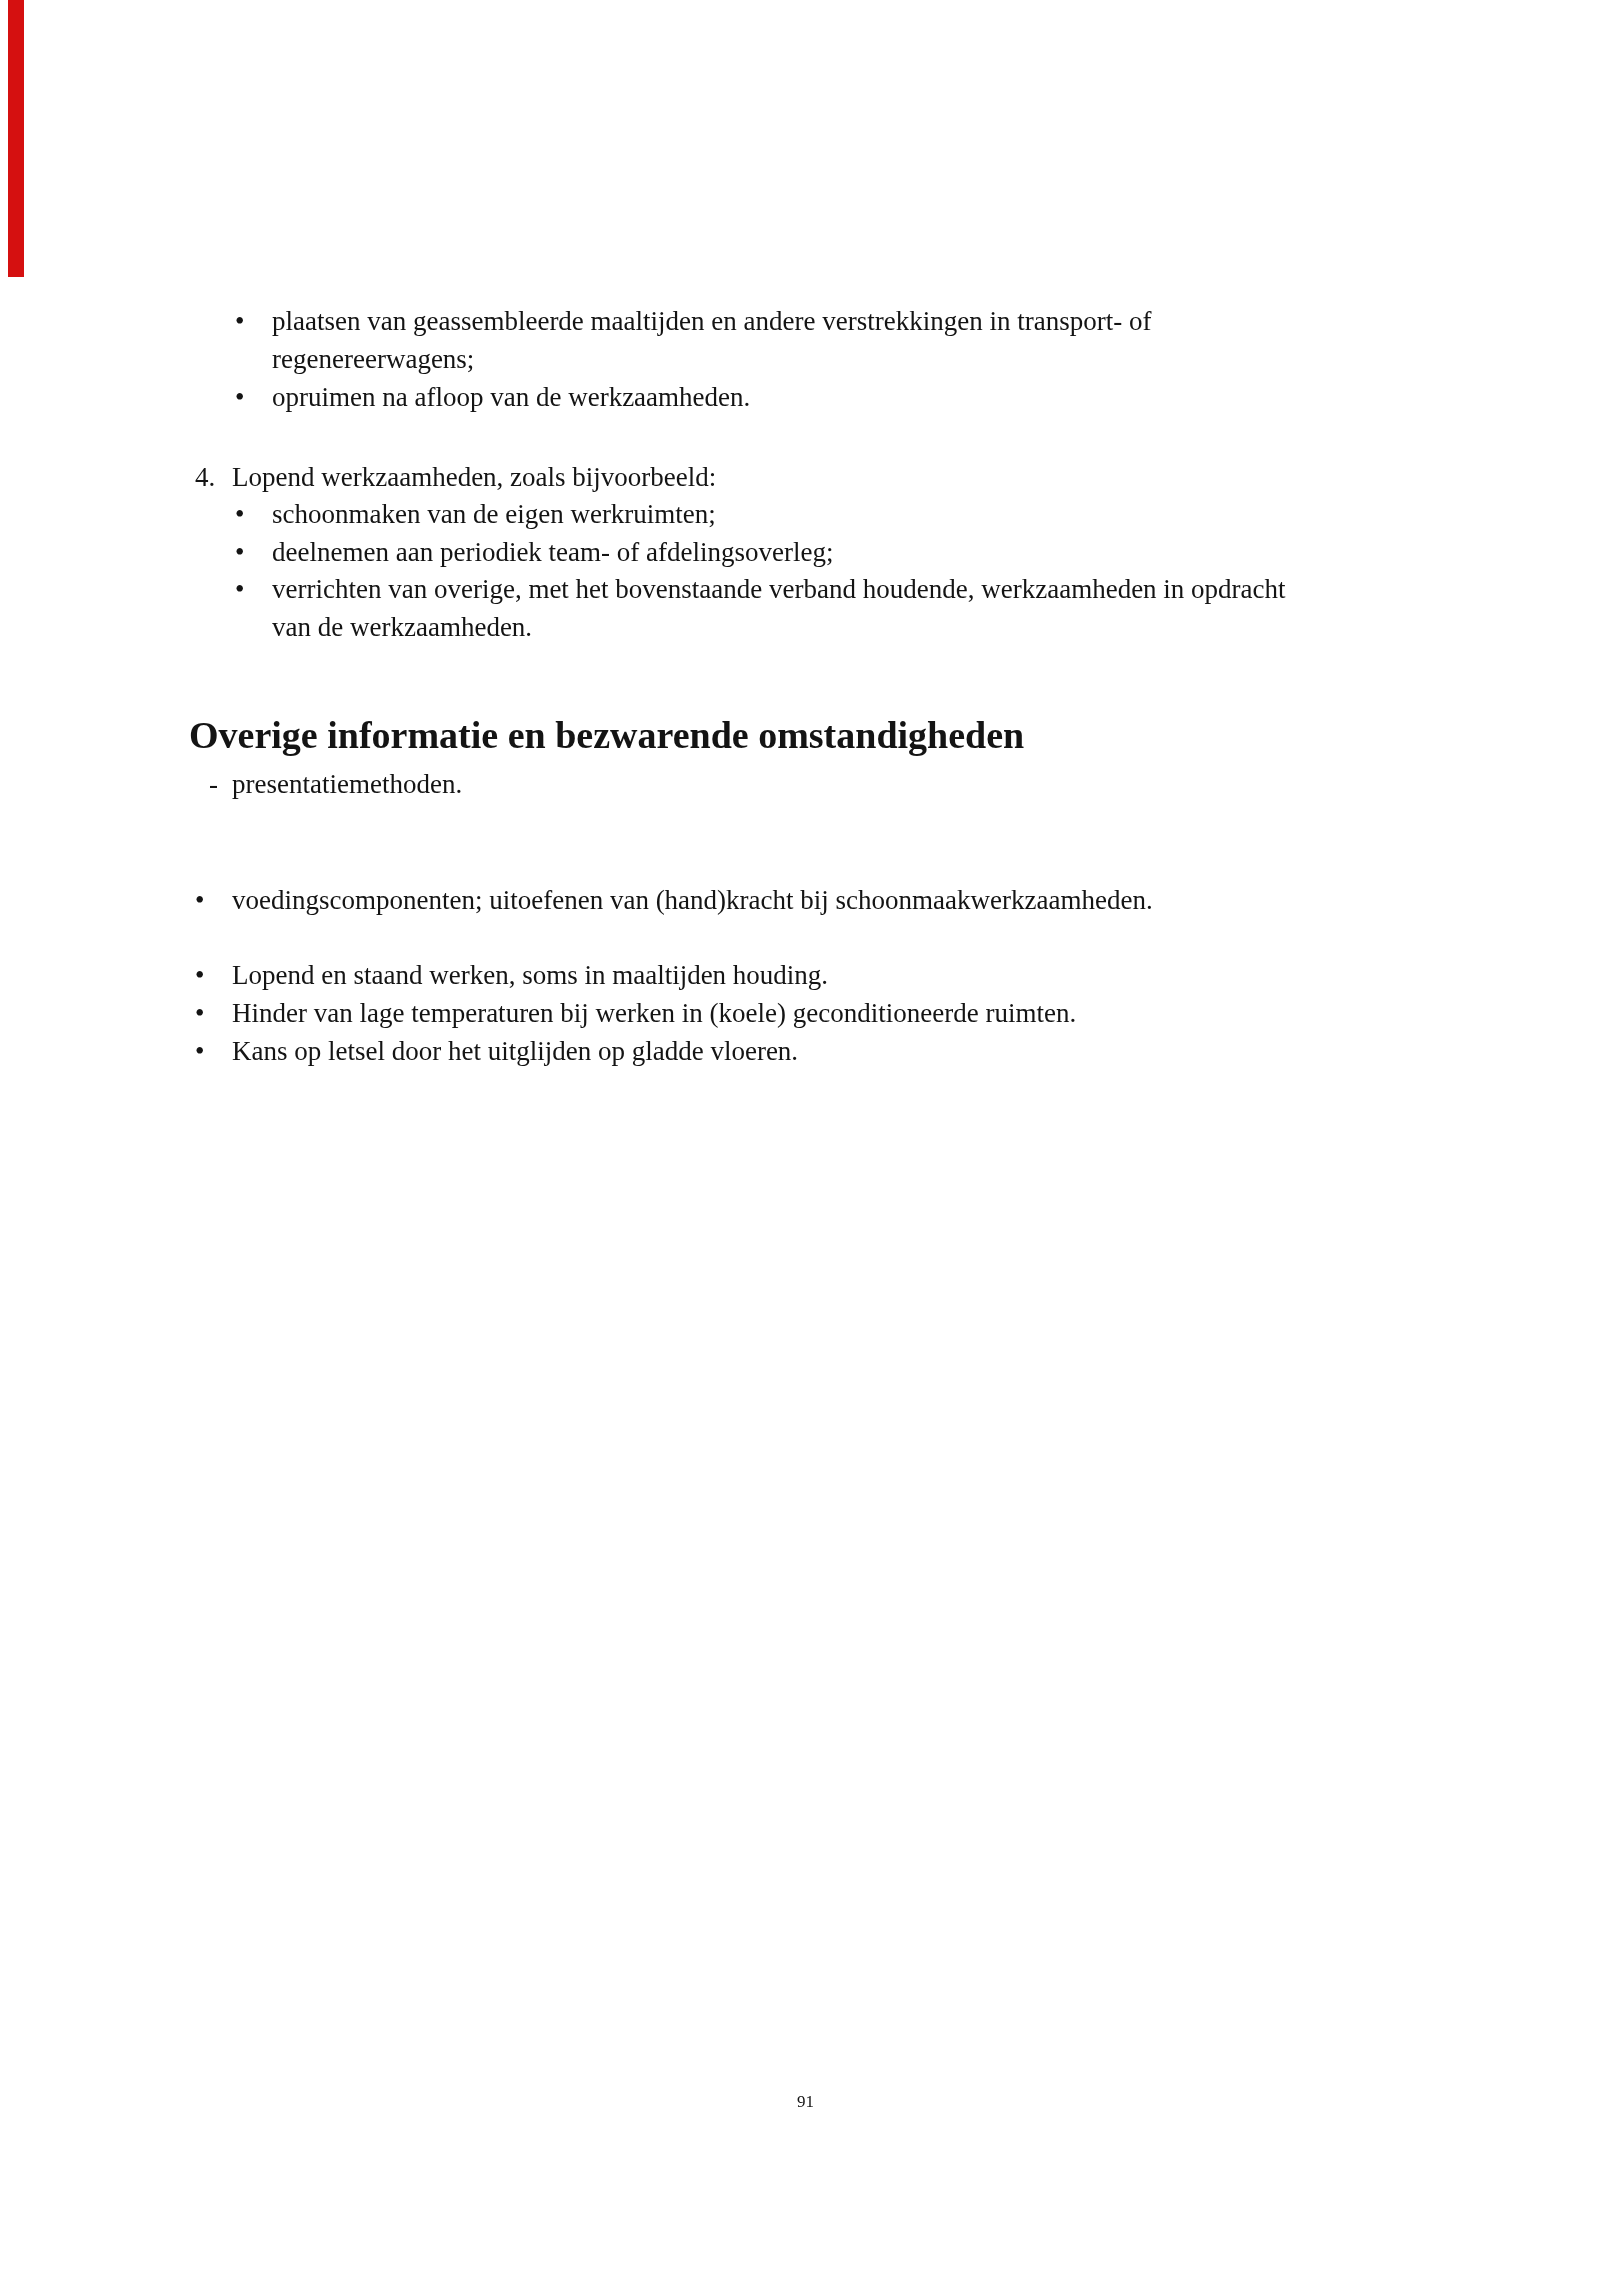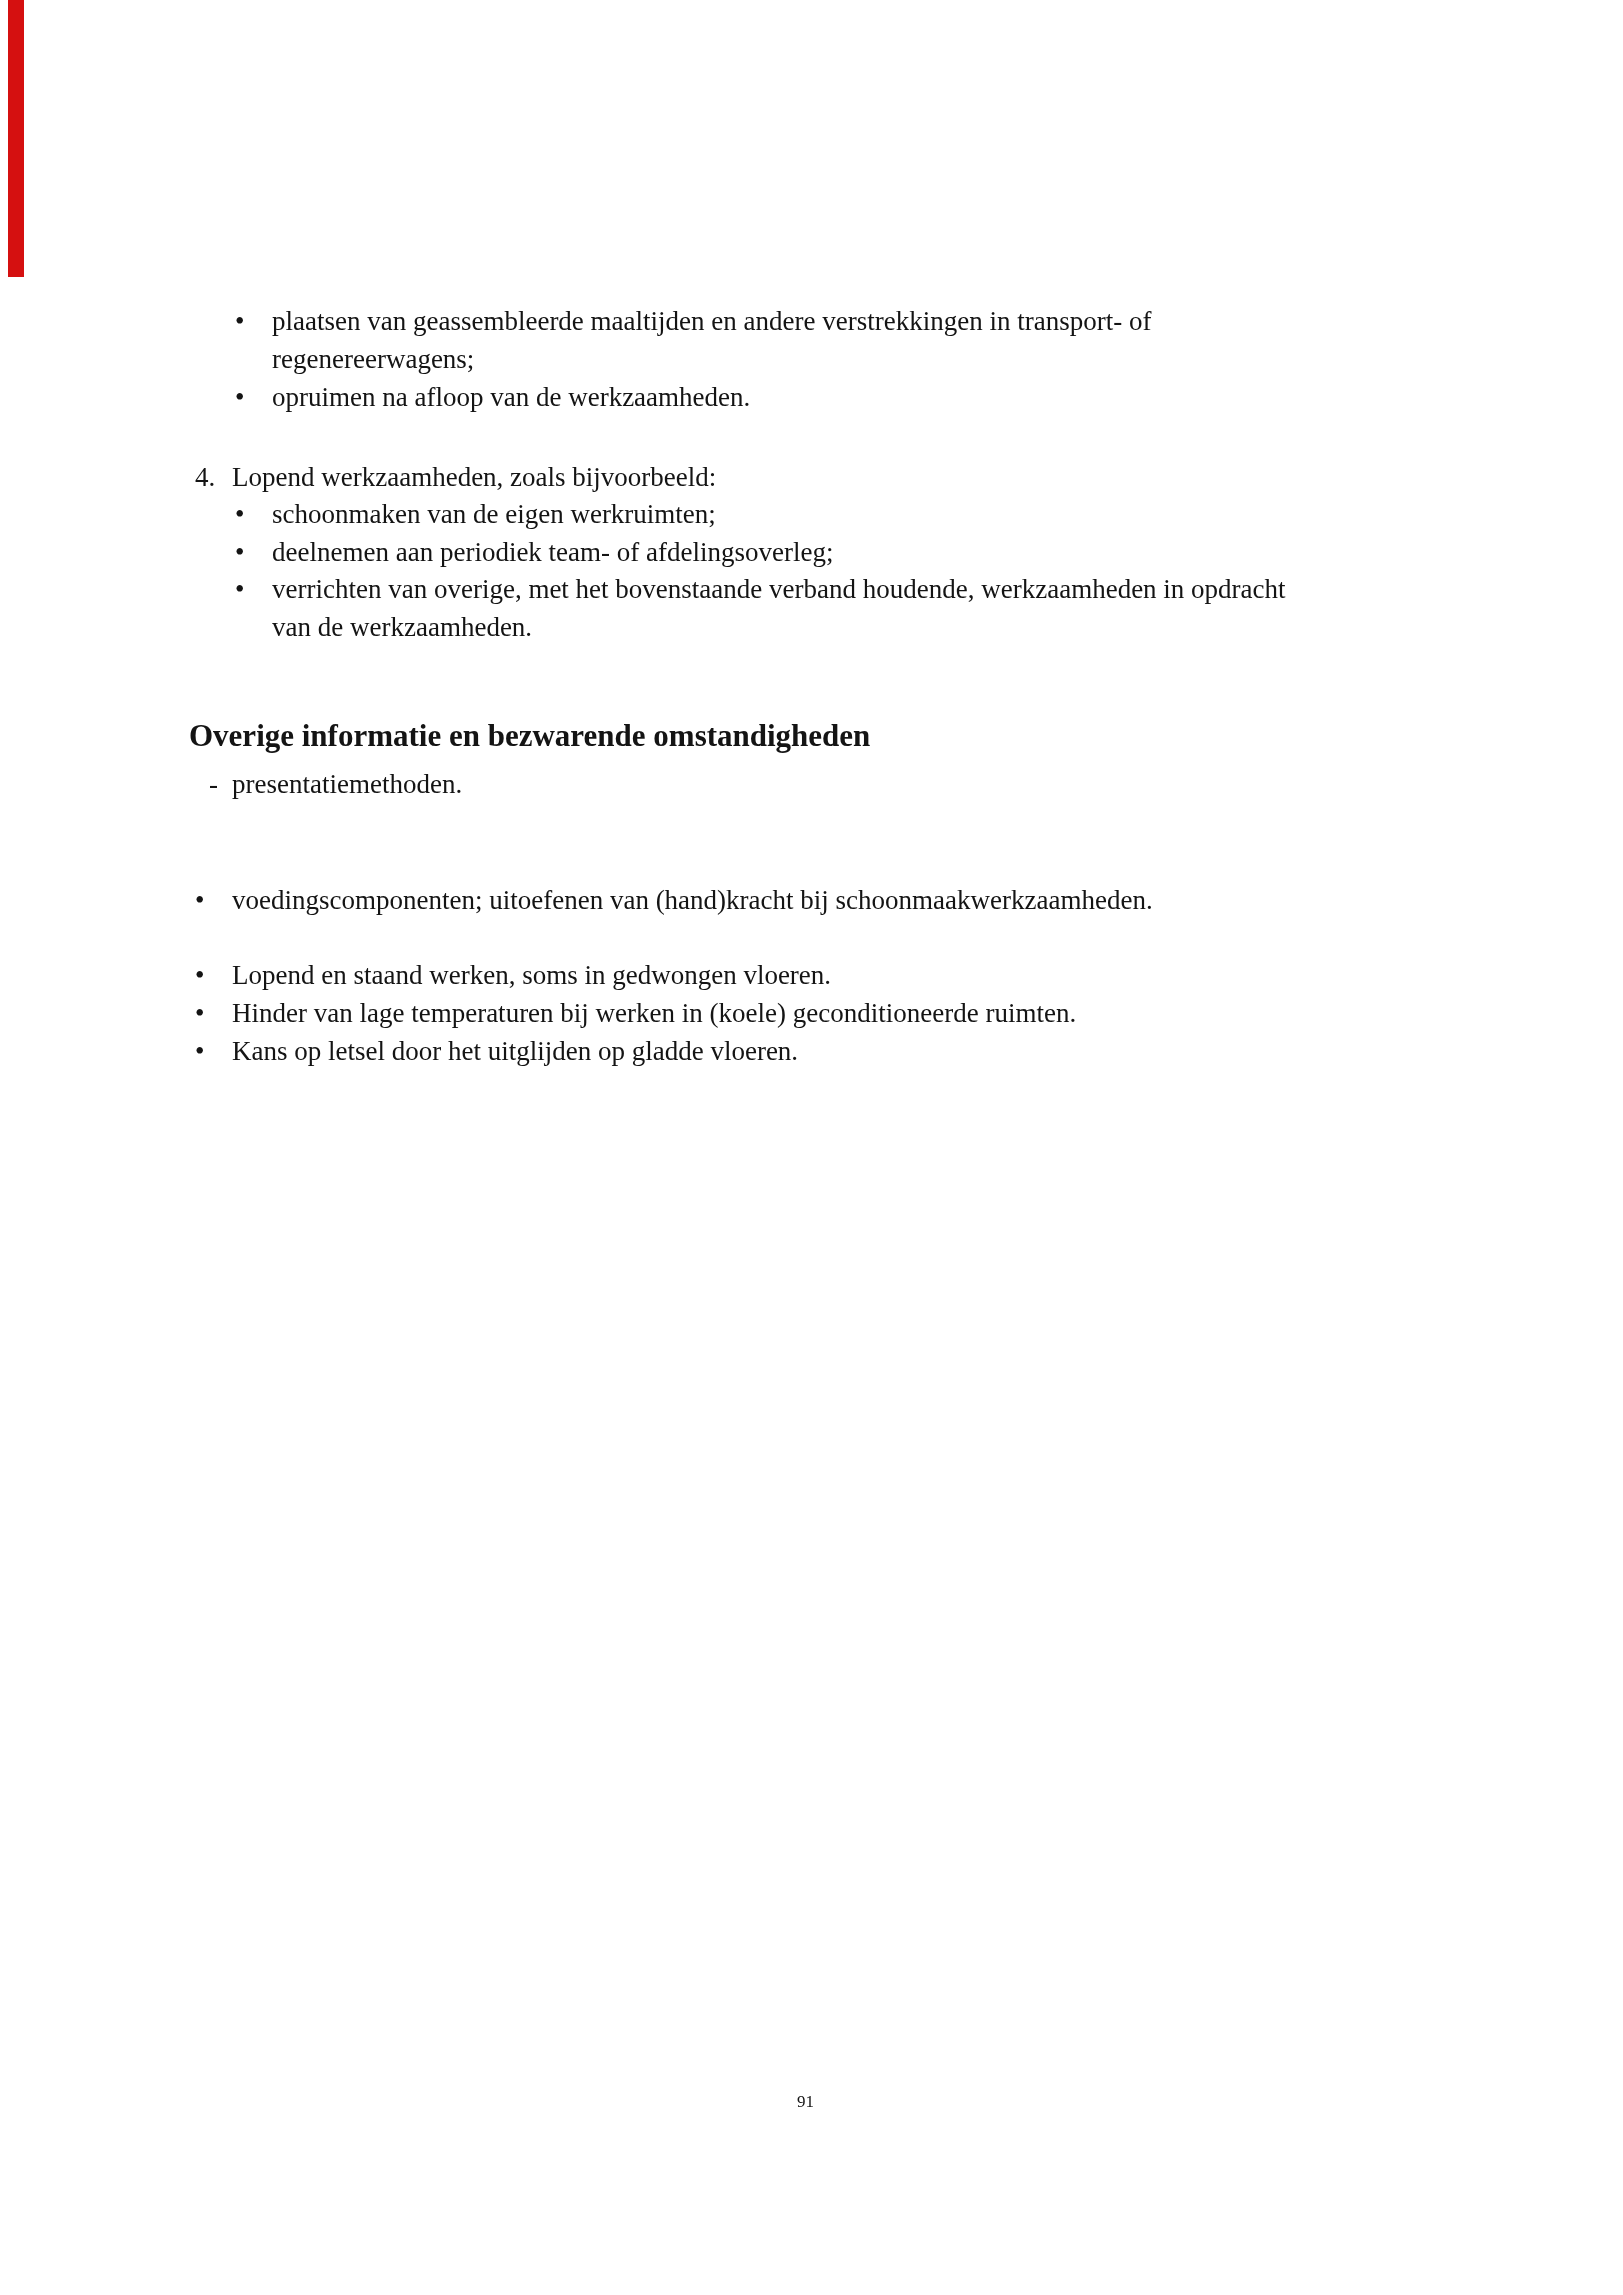--- a/index.html
+++ b/index.html
@@ -31,21 +31,21 @@
     top: 0;
     width: 37px;
     text-align: left;
   }
   .block .marker.dash { text-align: center; }
   .line { height: 38px; }
   .heading {
     position: absolute;
     left: 189px;
     top: 715px;
-    font-size: 31px;
+    font-size: 38px;
     font-weight: bold;
     line-height: 41px;
     white-space: nowrap;
   }
   .pageno {
     position: absolute;
     left: 797px;
     top: 2087px;
     font-size: 17px;
     line-height: 30px;
@@ -113,21 +113,21 @@
     <div class="line">presentatiemethoden.</div>
   </div>
 
   <div class="block lv1 b7">
     <span class="marker">•</span>
     <div class="line">voedingscomponenten; uitoefenen van (hand)kracht bij schoonmaakwerkzaamheden.</div>
   </div>
 
   <div class="block lv1 b8">
     <span class="marker">•</span>
-    <div class="line">Lopend en staand werken, soms in gedwongen vloeren.</div>
+    <div class="line">Lopend en staand werken, soms in maaltijden houding.</div>
   </div>
 
   <div class="block lv1 b9">
     <span class="marker">•</span>
     <div class="line">Hinder van lage temperaturen bij werken in (koele) geconditioneerde ruimten.</div>
   </div>
 
   <div class="block lv1 b10">
     <span class="marker">•</span>
     <div class="line">Kans op letsel door het uitglijden op gladde vloeren.</div>

